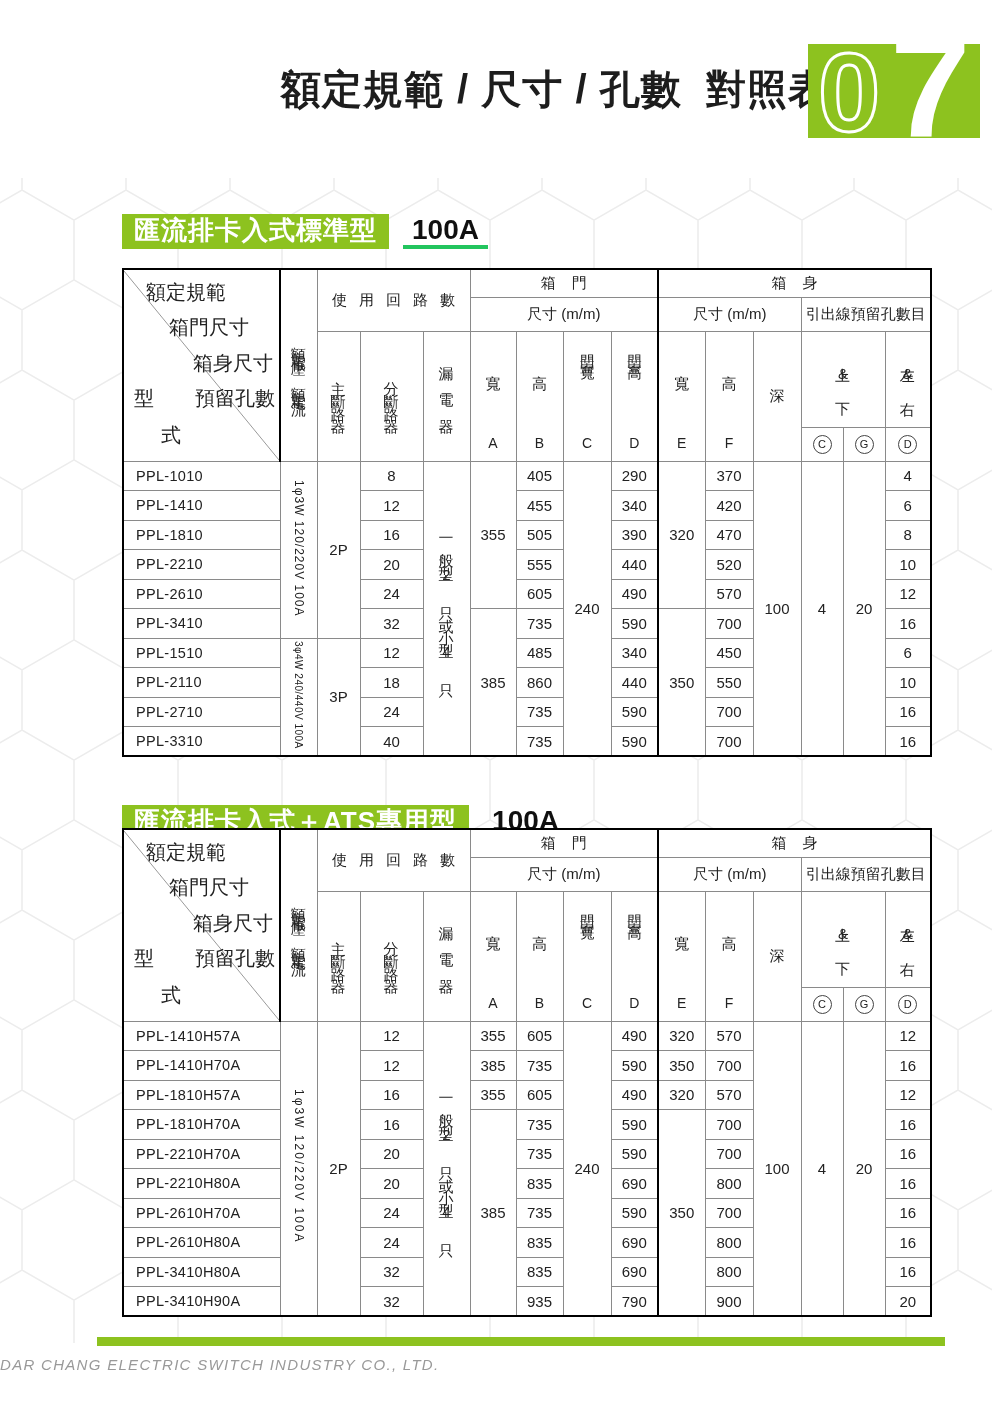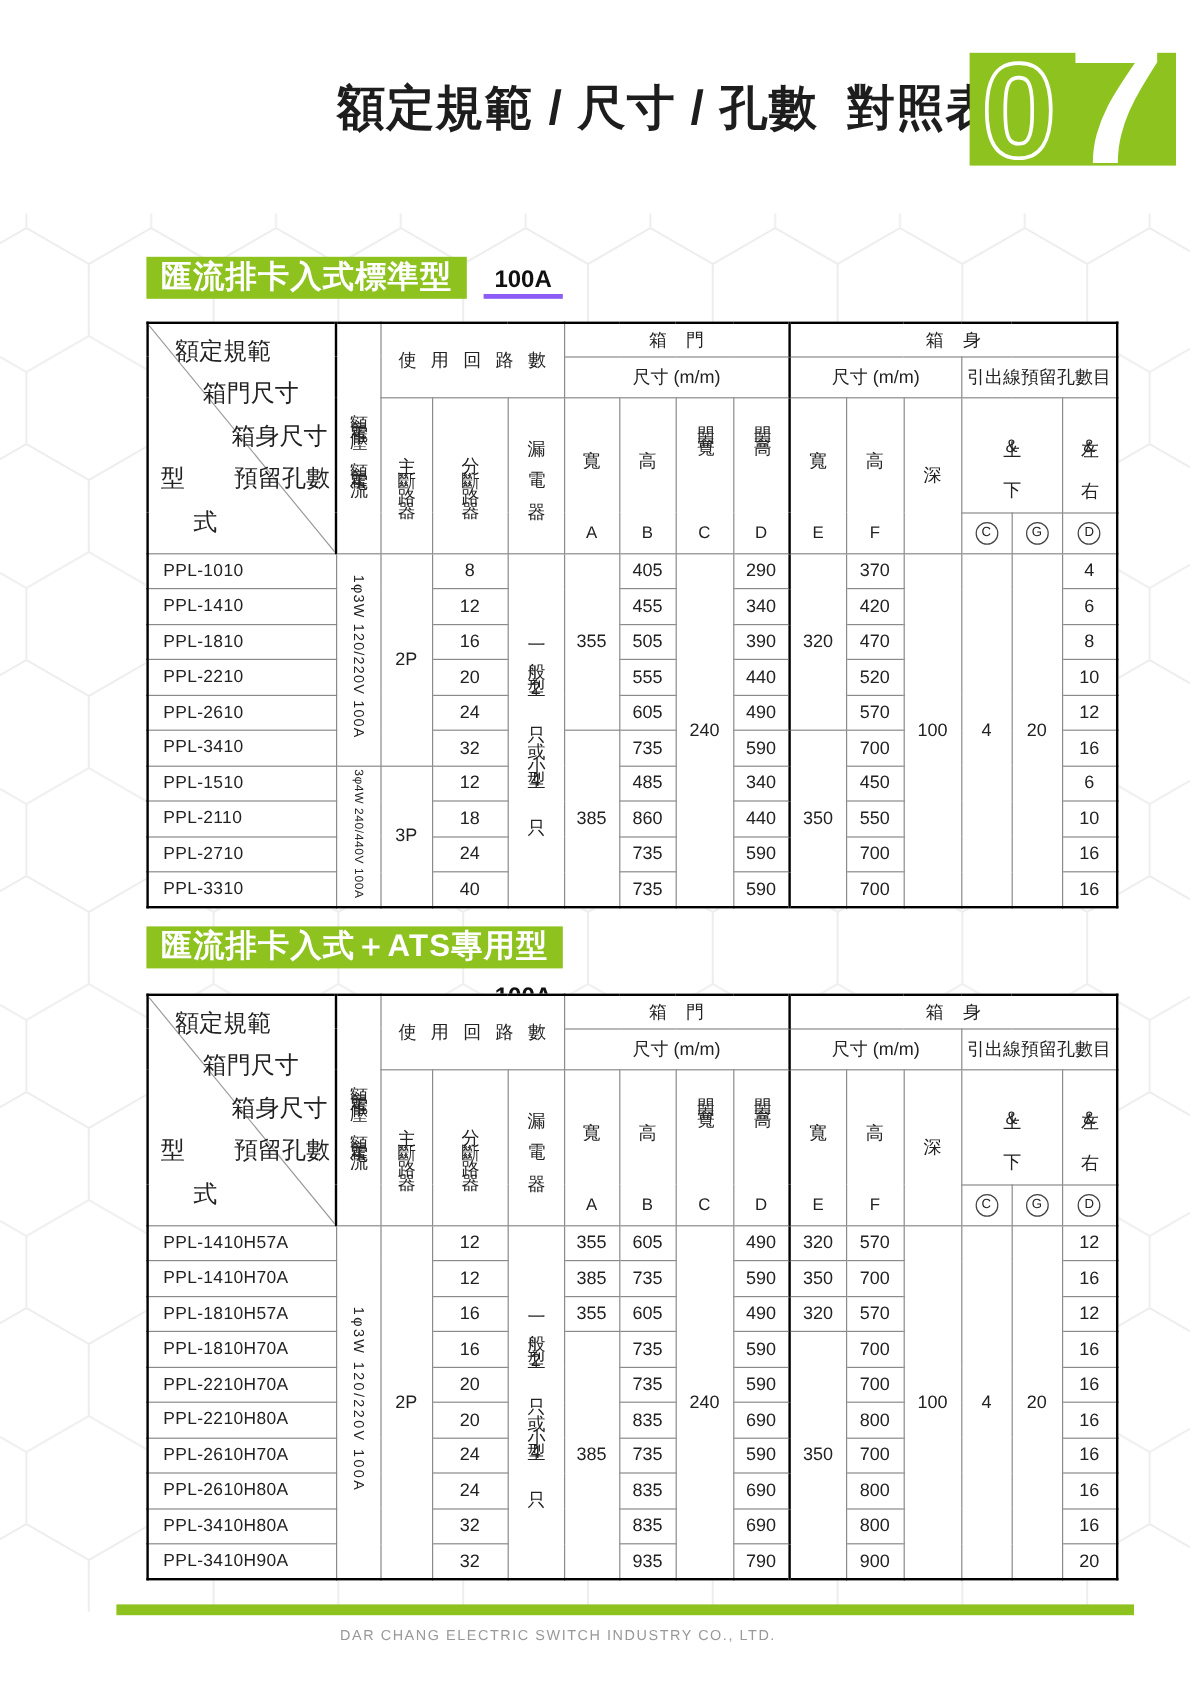--- a/index.html
+++ b/index.html
@@ -10,21 +10,21 @@
   
   .page-title{position:absolute;left:281px;top:62px;font-size:40px;font-weight:bold;
               letter-spacing:1px;white-space:pre;z-index:1;}
   .badge{position:absolute;left:808px;top:44px;width:172px;height:94px;z-index:1;}
   .badge-box{position:absolute;left:0;top:0;width:172px;height:94px;}
   .badge svg{position:absolute;left:0;top:0;overflow:visible;}
 
   
   .section-head{position:absolute;display:flex;align-items:flex-end;gap:14px;z-index:1;}
   .sec-label{color:#fff;font-size:26px;font-weight:bold;padding:2px 12px 4px;letter-spacing:1px;line-height:1.12;}
-  .sec-rating{font-size:20px;font-weight:bold;color:#101010;border-bottom:4px solid #8b5cf6;
+  .sec-rating{font-size:28px;font-weight:bold;color:#101010;border-bottom:4px solid #22c55e;
               padding:0 9px 1px;line-height:1.05;}
 
   
   .spec-table{position:absolute;border-collapse:collapse;table-layout:fixed;background:#fff;
               border:2px solid #000;z-index:1;}
   .spec-table td{border:1px solid #8a8a8a;text-align:center;vertical-align:middle;
                  font-size:15px;padding:0;color:#222;}
   .spec-table td.thickR{border-right:2px solid #000;}
   tr.h1{height:28px;} tr.h2{height:34px;} tr.h3{height:96px;} tr.h4{height:34px;}
   .spec-table tbody tr{height:29.5px;}
@@ -59,22 +59,22 @@
 
   
   .diagwrap{position:relative;width:155px;height:189px;}
   .diagline{position:absolute;left:0;top:0;}
   .dg{position:absolute;font-size:20px;white-space:nowrap;}
   .d1{left:22px;top:8px;} .d2{left:45px;top:43px;} .d3{left:69px;top:79px;}
   .d4{right:4px;top:114px;} .d5{left:10px;top:114px;} .d6{left:37px;top:151px;}
 
   
   .green-bar{position:absolute;left:97px;top:1337px;width:848px;height:9px;z-index:1;}
-  .footer-text{position:absolute;left:0;top:1356px;width:930px;text-align:center;
-               font-size:12px;color:#999;letter-spacing:1.3px;z-index:1;}
+  .footer-text{position:absolute;left:0;top:1356px;width:930px;text-align:left;
+               font-size:15px;color:#999;letter-spacing:1.3px;z-index:1;font-style:italic;}
 </style>
 </head>
 <body>
 
 <div class="page">
 
   <svg class="hexbg" width="992" height="1403">
     <defs>
       <pattern id="hx" width="104" height="180" patternUnits="userSpaceOnUse" patternTransform="translate(-30,10)">
         <path d="M52 0 L104 30 L104 90 L52 120 L0 90 L0 30 Z M52 120 L52 180" fill="none" stroke="#ececec" stroke-width="1.5"></path>
@@ -286,21 +286,21 @@
         <td class="model">PPL-3310</td>
         <td>40</td>
         <td>735</td>
         <td class="thickR">590</td>
         <td>700</td>
         <td>16</td>
       </tr>
     </tbody>
   </table>
 
-  <div class="section-head" style="left:122px;top:772px;flex-direction:column;">
+  <div class="section-head" style="left:122px;top:805px;">
     <span class="sec-label" style="background:#8dc21f;">匯流排卡入式＋ATS專用型</span>
     <span class="sec-rating">100A</span>
   </div>
 
   <table class="spec-table" style="left:122px;top:828px;">
     <colgroup>
       <col style="width:155px">
         <col style="width:37px">
         <col style="width:43px">
         <col style="width:63px">

